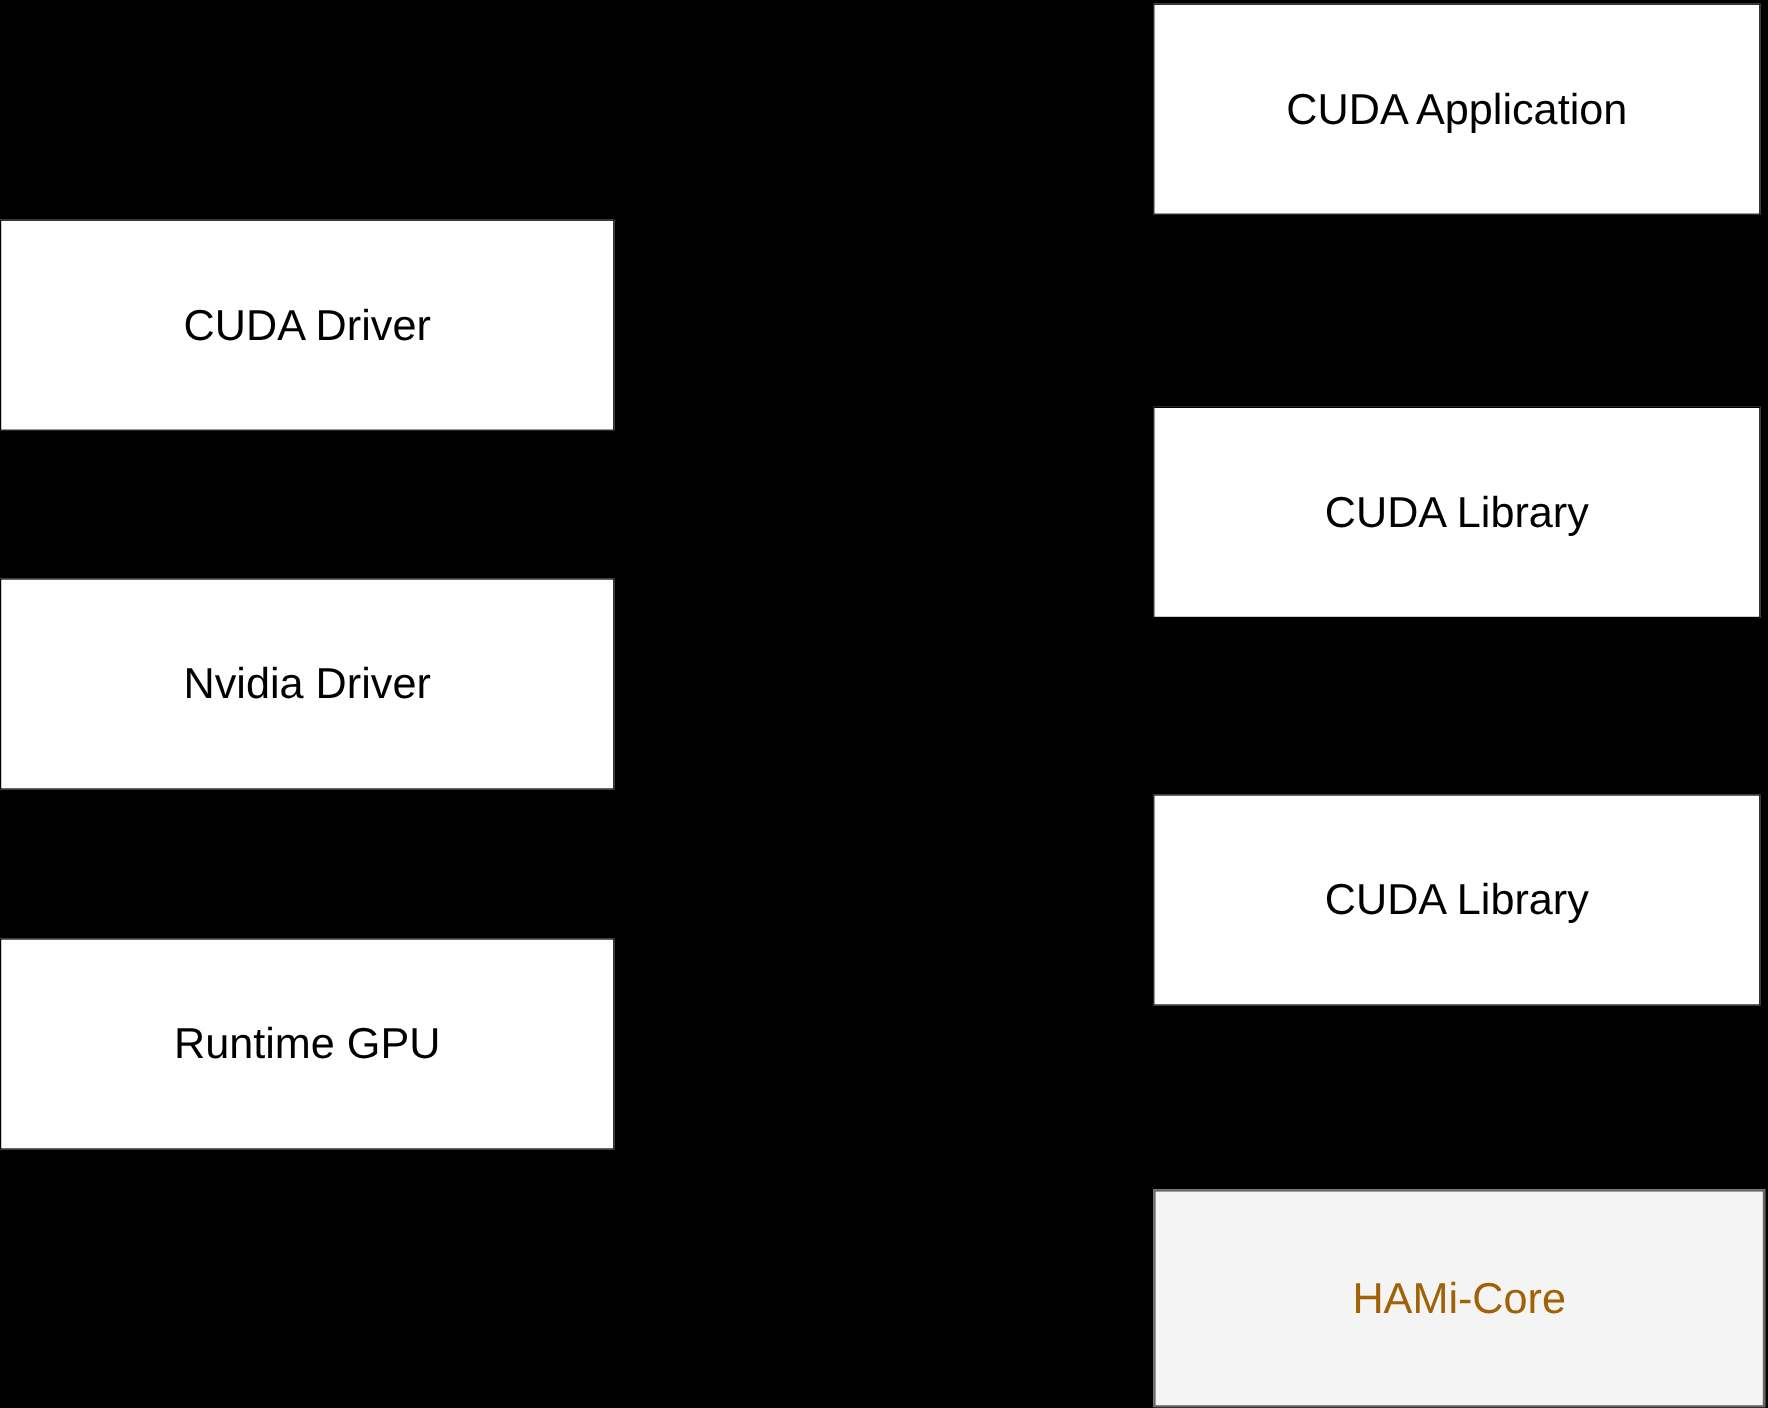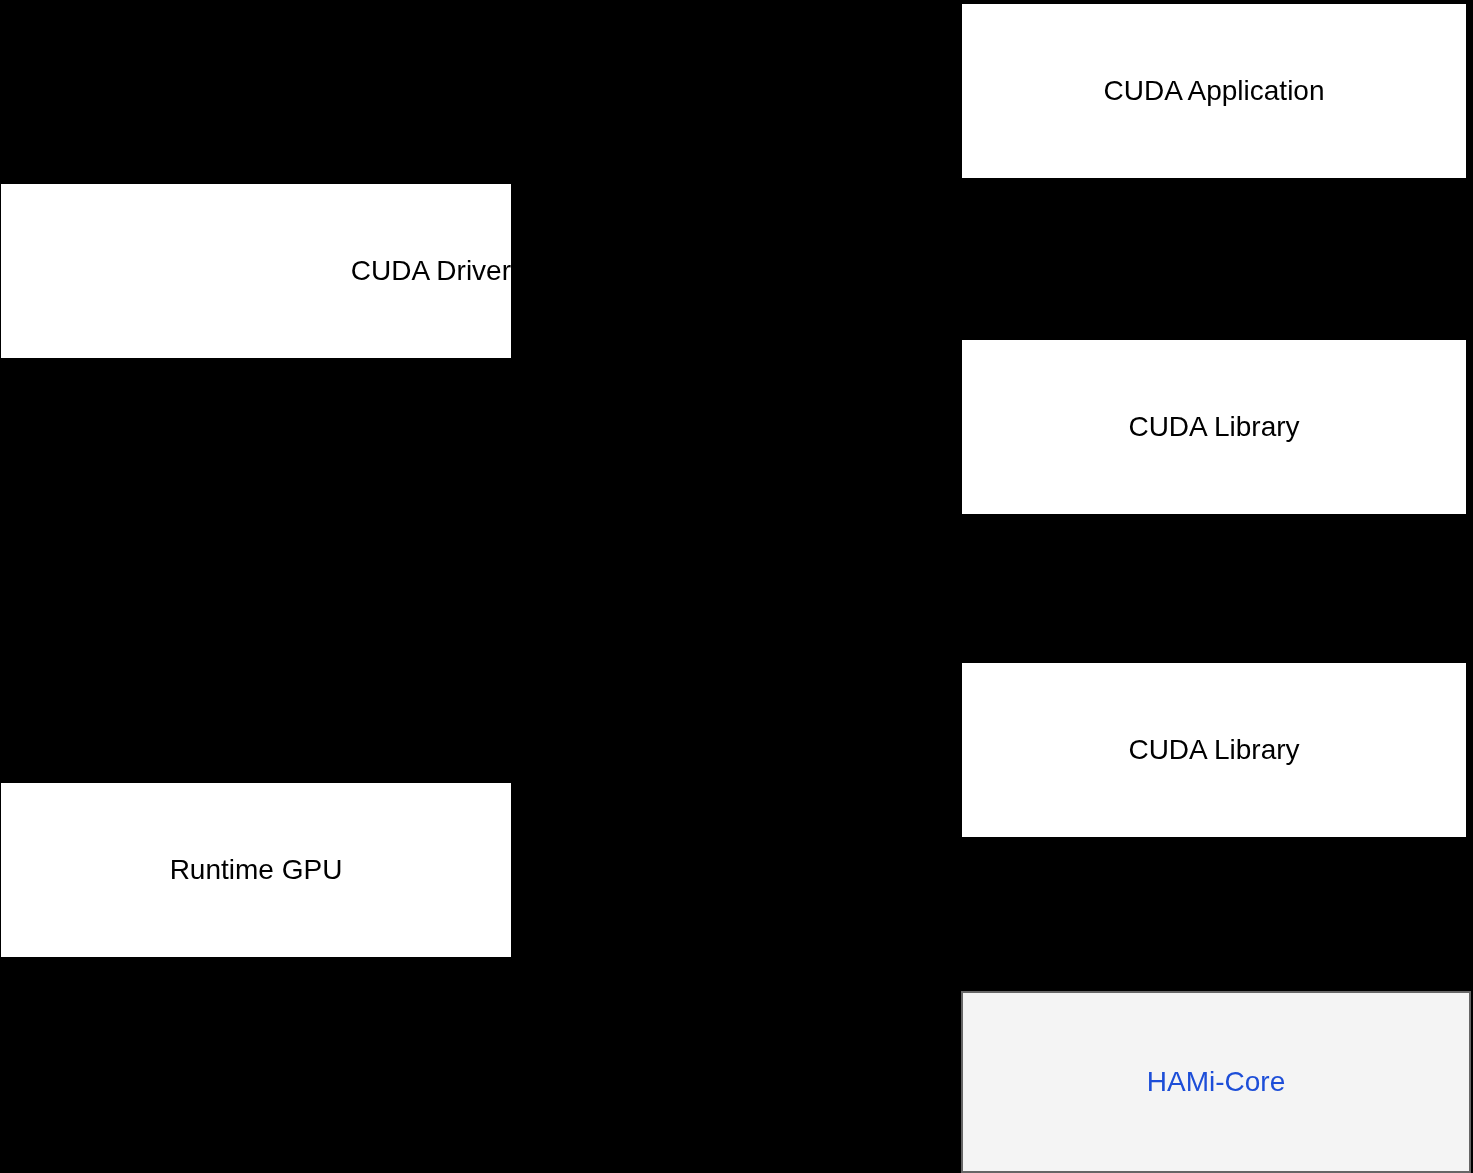--- a/index.html
+++ b/index.html
@@ -18,29 +18,29 @@
   .node {
     position: absolute;
     box-sizing: border-box;
     display: flex;
     align-items: center;
     justify-content: center;
     text-align: center;
     background: #ffffff;
     color: #000000;
     border: 1px solid #000000;
-    font-size: 28px;
+    font-size: 36px;
     line-height: 1.1;
     font-weight: 400;
     letter-spacing: 0px;
     white-space: nowrap;
   }
   .node.accent {
     background: #f4f4f4;
-    color: #1d4ed8;
+    color: #a16207;
     border: 2px solid #666666;
   }
   .node-label {
     display: block;
   }
 </style>
 </head>
 <body>
 
 <div id="canvas">
@@ -49,19 +49,22 @@
     </div>
     <div class="node" style="left: 961px; top: 339px; width: 506px; height: 176px;">
       <span class="node-label">CUDA Library</span>
     </div>
     <div class="node" style="left: 961px; top: 662px; width: 506px; height: 176px;">
       <span class="node-label">CUDA Library</span>
     </div>
     <div class="node accent" style="left: 961px; top: 991px; width: 510px; height: 182px;">
       <span class="node-label">HAMi-Core</span>
     </div>
-    <div class="node" style="left: 0px; top: 183px; width: 512px; height: 176px; justify-content: flex-end;">
+    <div class="node" style="left: 0px; top: 183px; width: 512px; height: 176px;">
       <span class="node-label">CUDA Driver</span>
+    </div>
+    <div class="node" style="left: 0px; top: 482px; width: 512px; height: 176px;">
+      <span class="node-label">Nvidia Driver</span>
     </div>
     <div class="node" style="left: 0px; top: 782px; width: 512px; height: 176px;">
       <span class="node-label">Runtime GPU</span>
     </div>
   </div>
 
 </body></html>

